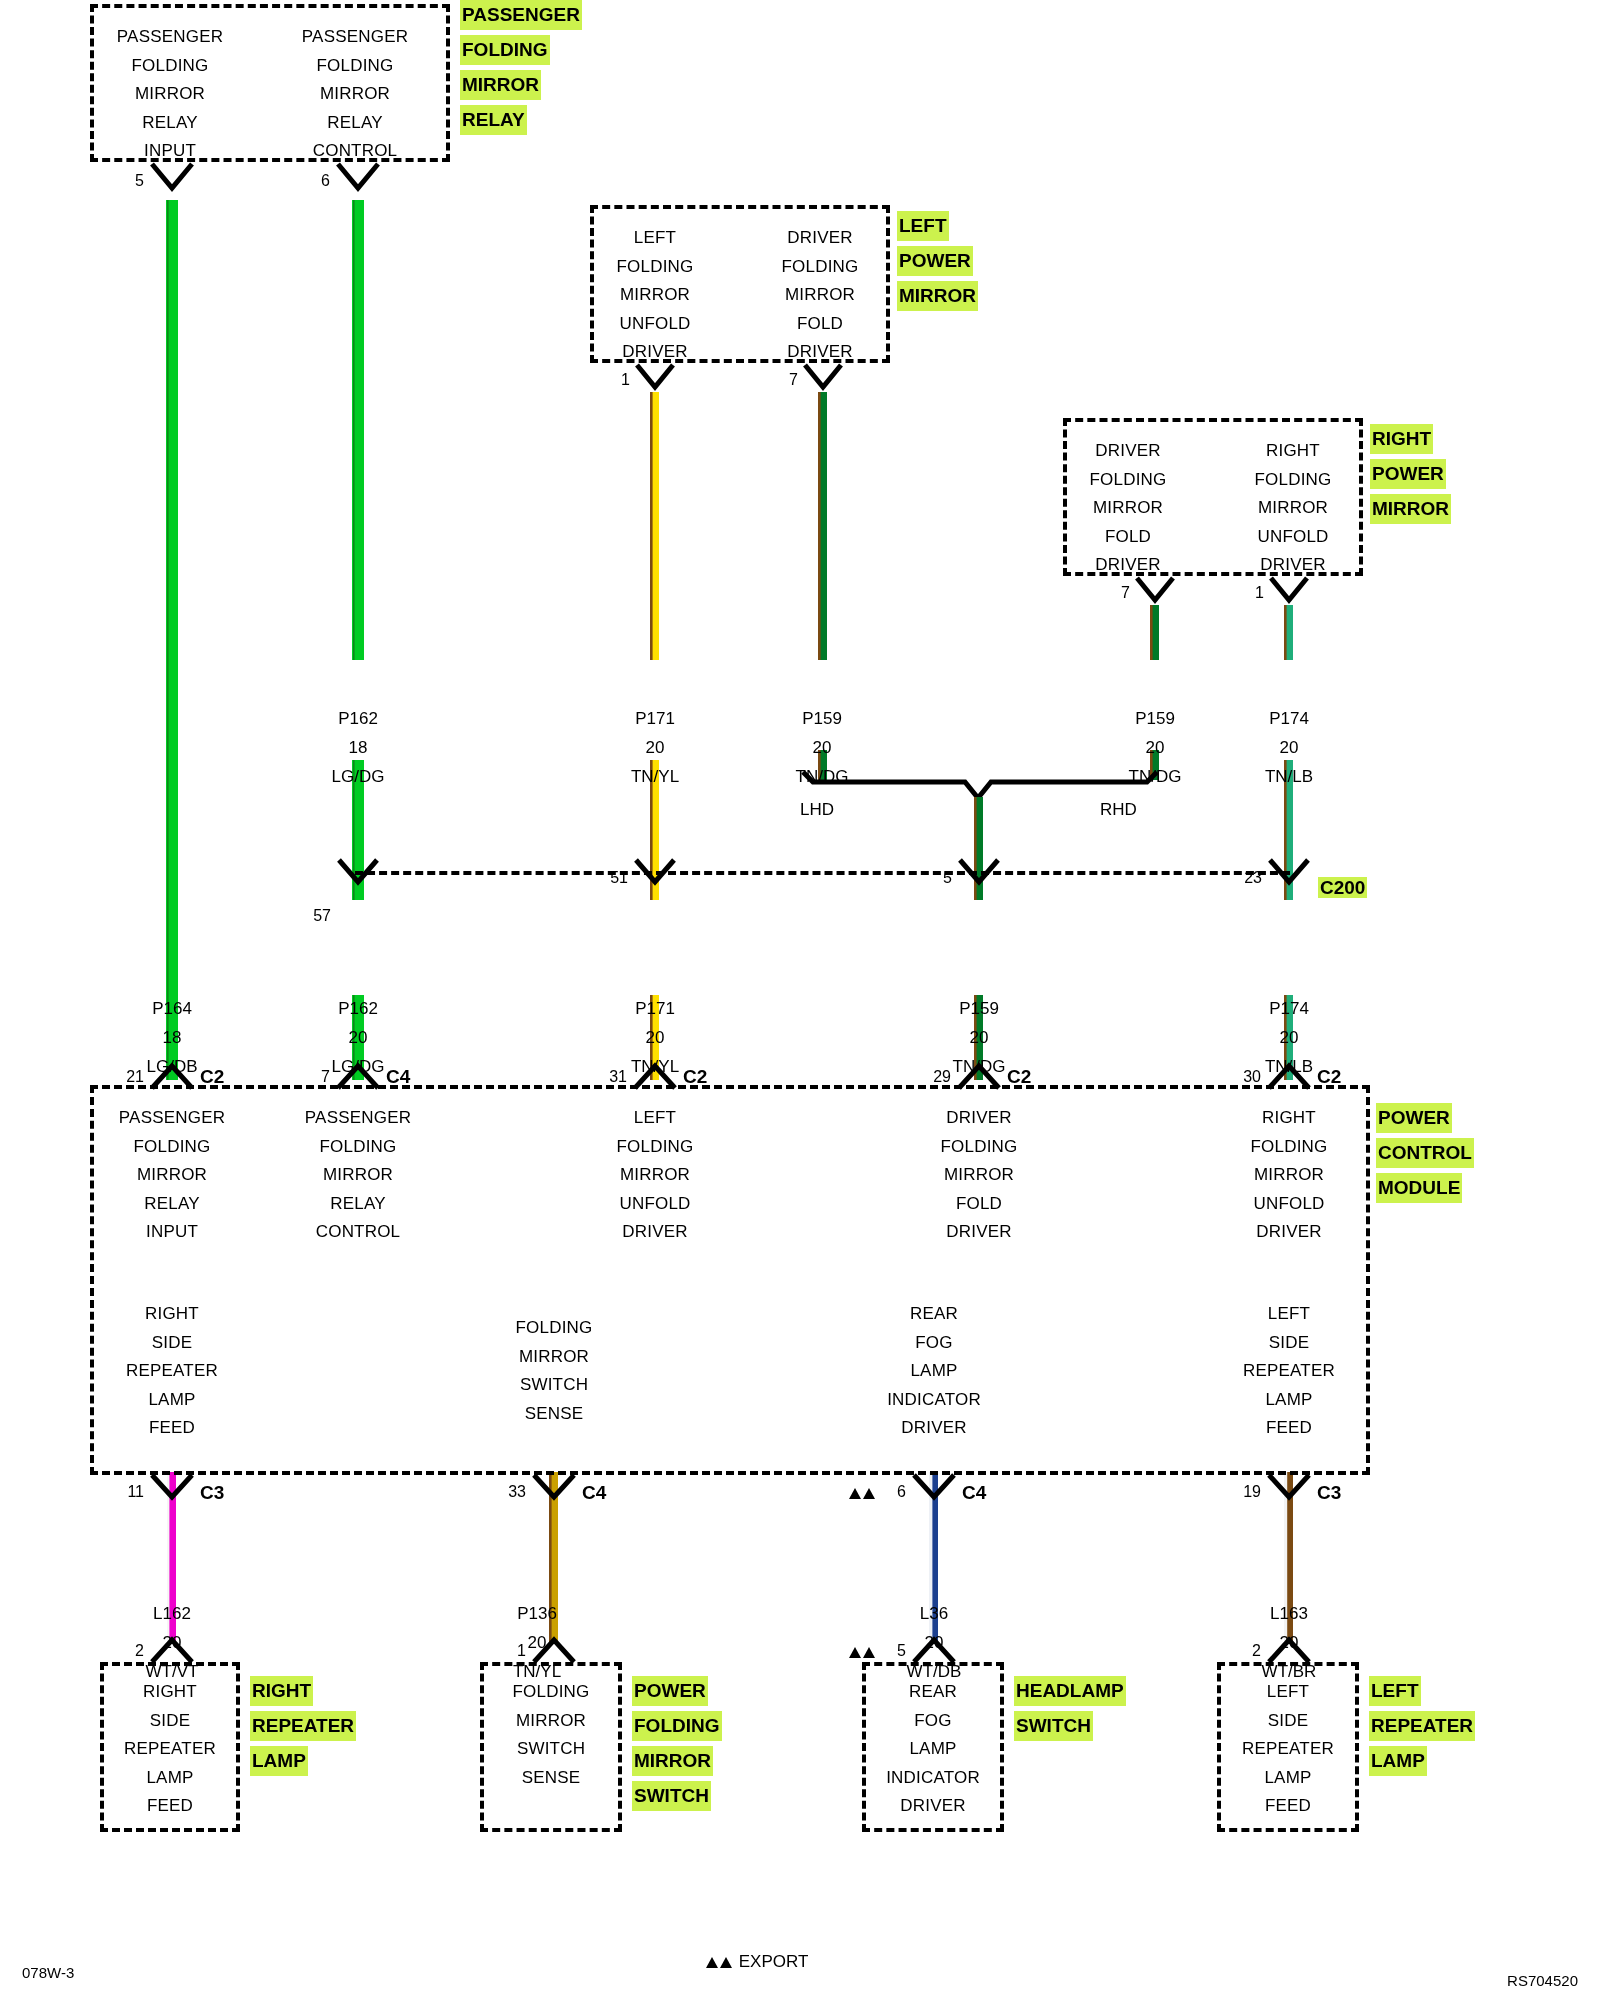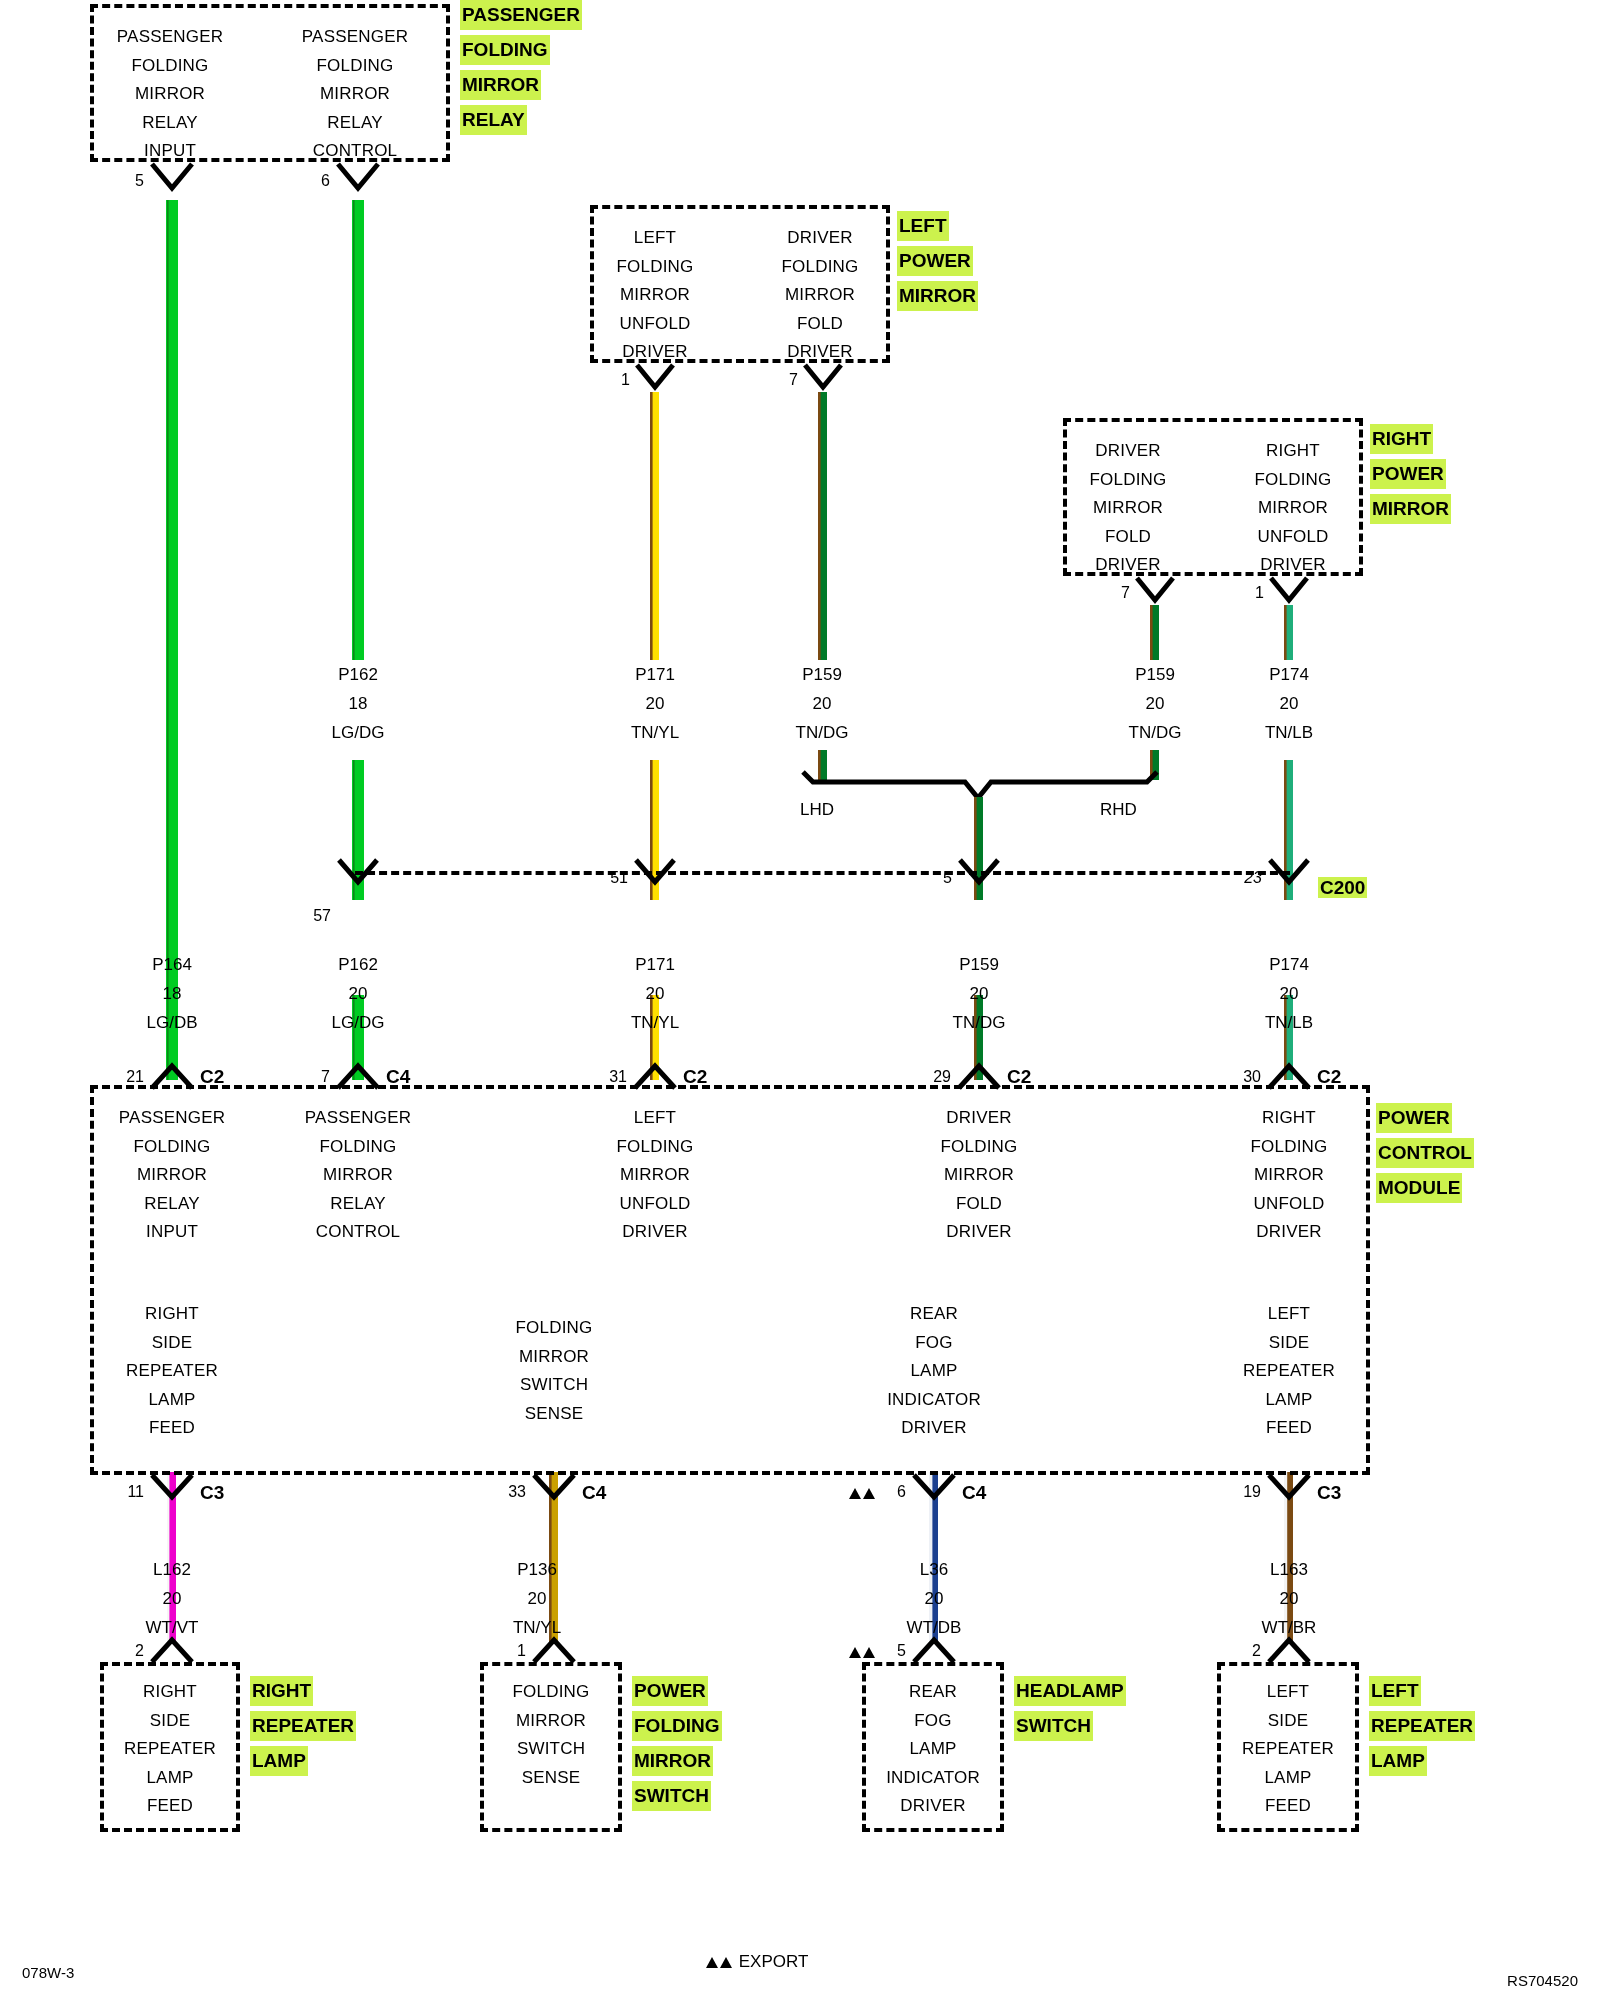--- a/index.html
+++ b/index.html
@@ -56,20 +56,21 @@
   
   .wire{position:absolute;}
 
   
   .wlabel{
     position:absolute;
     text-align:center;
     font-size:17px;
     line-height:29px;
     white-space:nowrap;
+    margin-top:44px;
   }
 
   
   .pin{
     position:absolute;
     font-size:16px;
     white-space:nowrap;
     text-align:right;
   }
   
@@ -431,21 +432,21 @@
         <path d="M 2 4 L 21 26 L 40 4" fill="none" stroke="#000" stroke-width="5"></path>
       </svg>
   </div>
   <div class="pin" style="left:916px;top:869px;width:36px;">5</div>
 
   <div class="abs" style="left:1268px;top:856px;">
     <svg width="42" height="38" viewBox="0 0 42 38">
         <path d="M 2 4 L 21 26 L 40 4" fill="none" stroke="#000" stroke-width="5"></path>
       </svg>
   </div>
-  <div class="pin" style="left:1226px;top:869px;width:36px;font-style:italic;">23</div>
+  <div class="pin" style="left:1226px;top:869px;width:36px;">23</div>
   <div class="ccode green" style="left:1318px;top:877px;">
     <span>C200</span>
   </div>
 
   <div class="wlabel" style="left:92px;top:950px;width:160px;">
     <div>P164</div>
     <div>18</div>
     <div>LG/DB</div>
   </div>
   <div class="wlabel" style="left:278px;top:950px;width:160px;">

